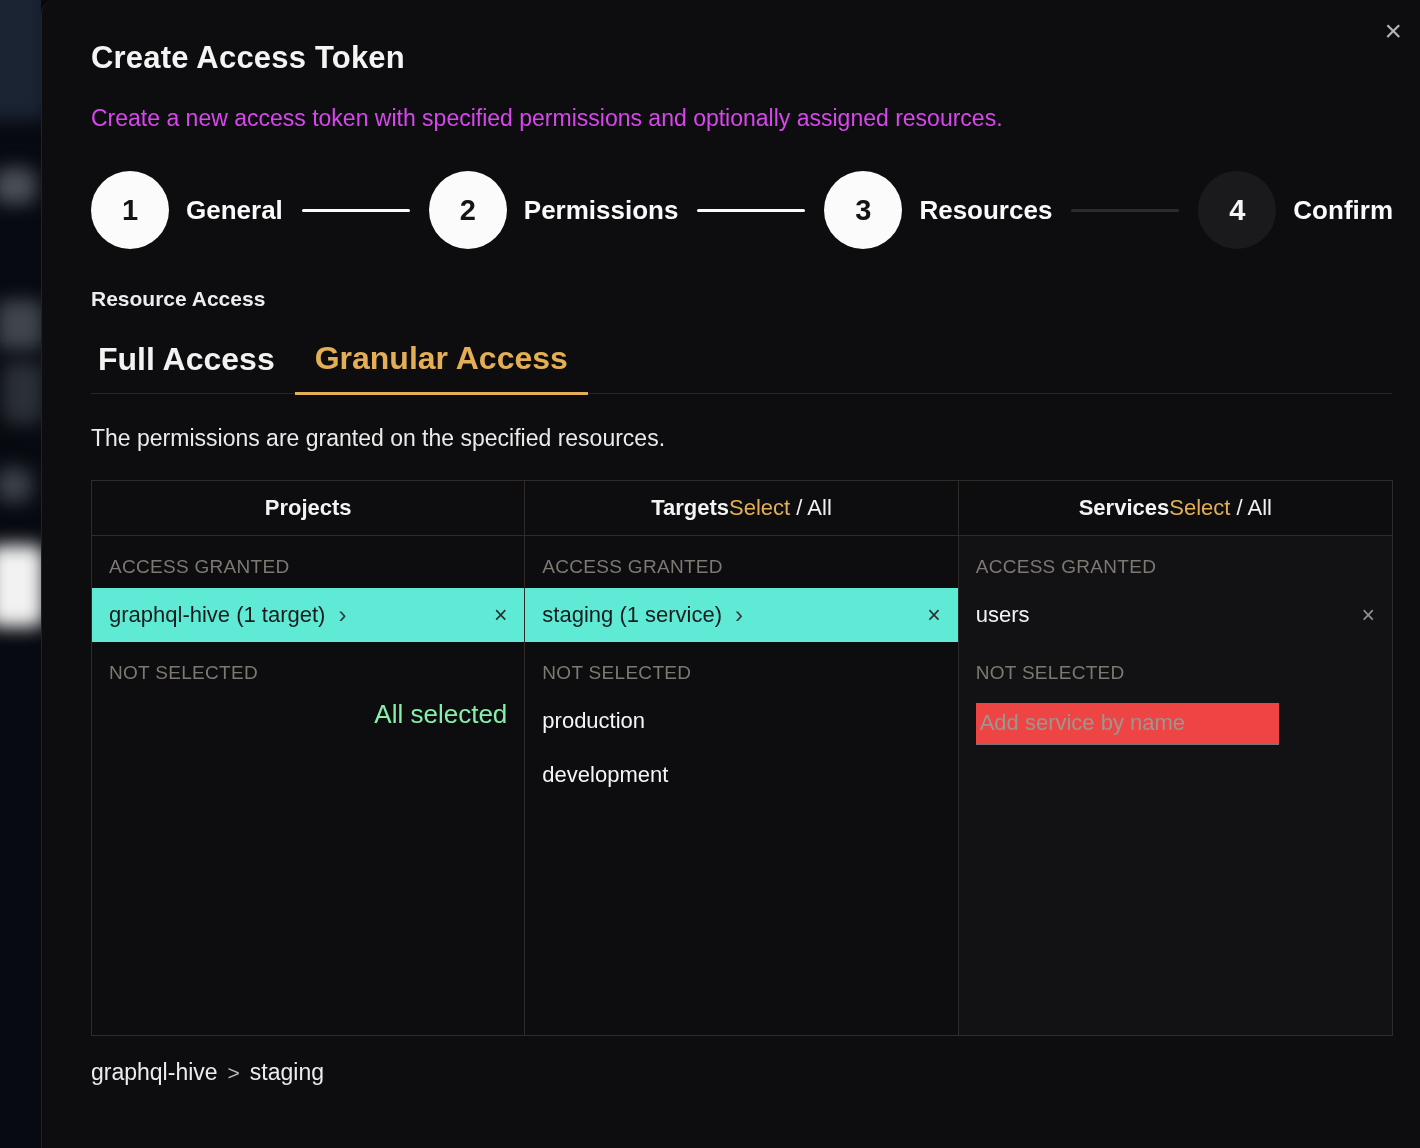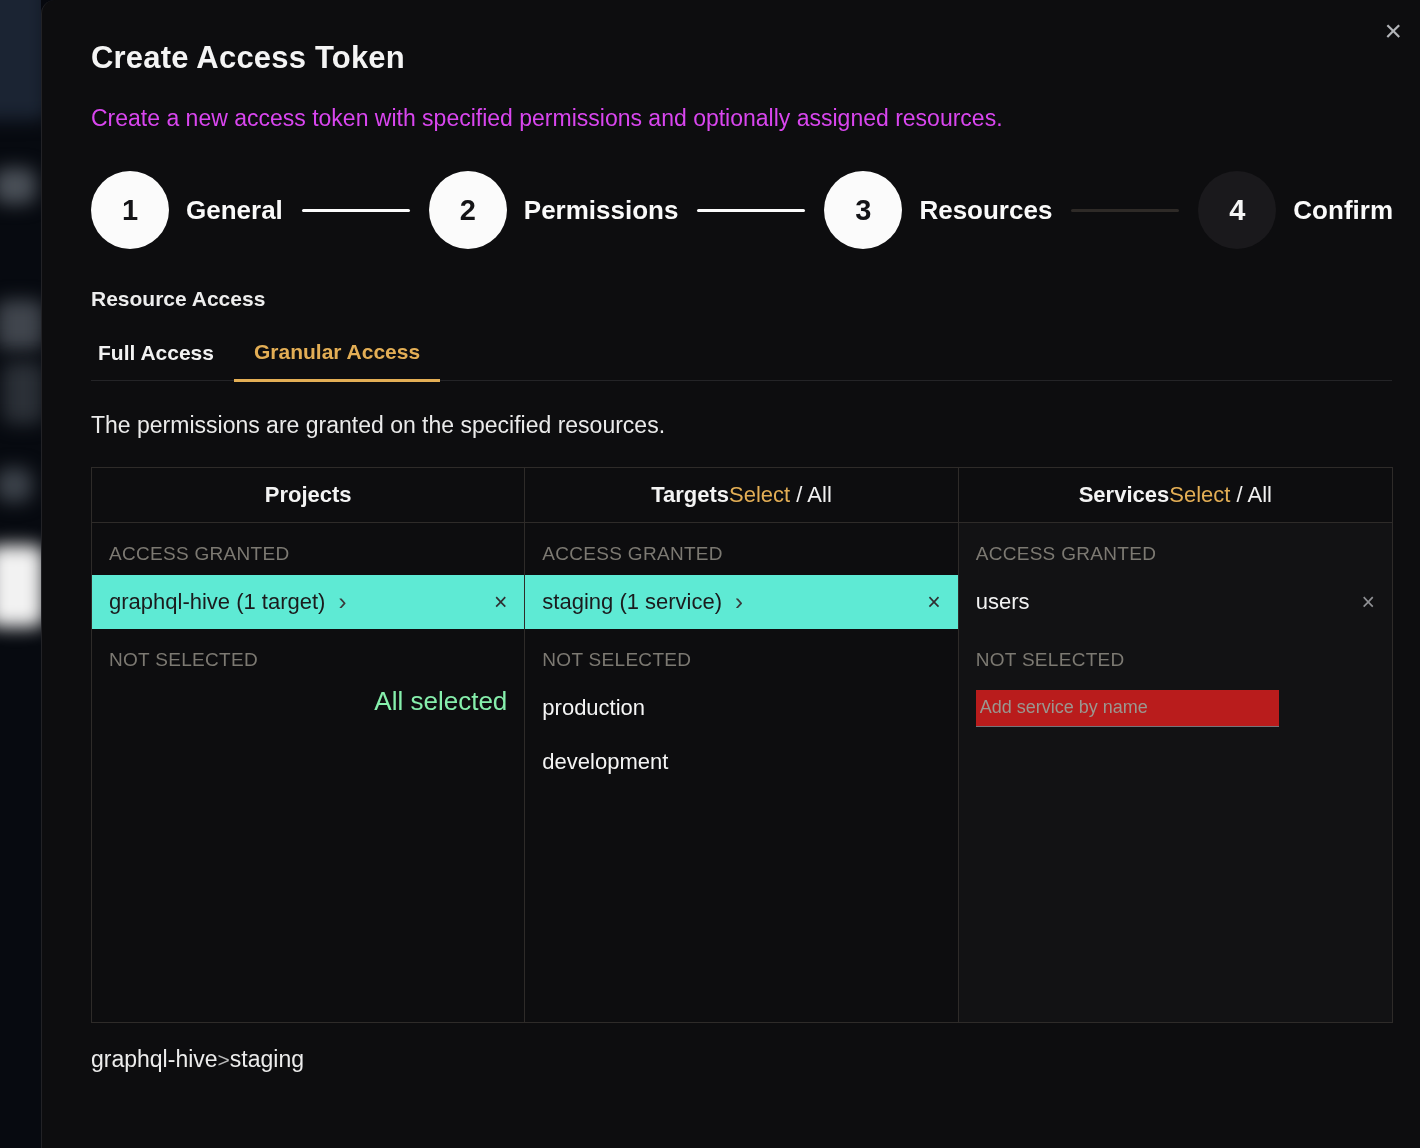--- a/index.html
+++ b/index.html
@@ -50,21 +50,21 @@
   }
   .step.upcoming .step-circle { background:#1a191c; color:#f5f5f5; font-weight:600; }
   .step-label { margin-left:17px; font-size:26px; font-weight:600; color:#fafafa; }
   .connector { flex:1; height:3px; background:#fbfbfb; margin:0 19px; border-radius:2px; }
   .connector.dim { background:#2e2a27; }
 
   
   .section-title { margin-top:38px; font-size:21px; font-weight:600; color:#ededed; }
 
   .tabs { margin-top:29px; display:flex; border-bottom:1px solid #242427; }
-  .tab { font-size:21px; padding:0 20px 15px; background:none; border:none; cursor:pointer; font-family:inherit; }
+  .tab { font-size:32px; padding:0 20px 15px; background:none; border:none; cursor:pointer; font-family:inherit; }
   .tab.inactive { color:#f2f2f2; font-weight:700; padding-left:7px; }
   .tab.active   { color:#e3ae55; font-weight:600; border-bottom:3px solid #e3ae55; margin-bottom:-2px; }
 
   .hint { margin-top:31px; font-size:23px; color:#eaeaea; }
 
   
   .resource-table {
     margin-top:28px; width:1302px; height:556px;
     display:grid; grid-template-columns:1fr 1fr 1fr;
     border:1px solid #2e2b29;
@@ -90,28 +90,28 @@
   .granted-row .chev { margin-left:13px; font-size:24px; line-height:22px; color:#3a3a3c; cursor:pointer; }
   .granted-row .remove { margin-left:auto; background:none; border:none; font-size:23px; color:#2f2f31; cursor:pointer; font-family:inherit; padding:0; }
   .granted-row.plainrow { color:#f2f2f2; }
   .granted-row.plainrow .remove { color:#8f9094; font-weight:300; }
 
   .plain-item { padding:5px 17px; font-size:26px; color:#86efac;text-align:right; }
   .list-item  { padding:14px 17px; font-size:22px; color:#f5f5f5; cursor:pointer; }
 
   .svc-input {
     display:block; margin:9px 17px 0; width:303px;
-    background:#b91c1c; border:none; border-bottom:1px solid #75747a;
-    padding:7px 4px 8px; font-size:18px; color:#e8e8e8; font-family:inherit;
+    background:#ef4444; border:none; border-bottom:1px solid #75747a;
+    padding:7px 4px 8px; font-size:22px; color:#e8e8e8; font-family:inherit;
     outline:none;
   }
   .svc-input::placeholder { color:#9b9790; }
 
   
-  .breadcrumb { margin-top:23px; font-size:23px; color:#ececec; display:flex; align-items:center; }
+  .breadcrumb { margin-top:23px; font-size:23px; color:#ececec; display:flex; align-items:center; gap:10px; }
   .breadcrumb .sep { color:#b9b9b9; font-size:21px; }
 </style>
 </head>
 <body>
 
 <div class="backdrop">
   <div class="blob b0"></div>
   <div class="blob b1"></div>
   <div class="blob b2"></div>
   <div class="blob b3"></div>

